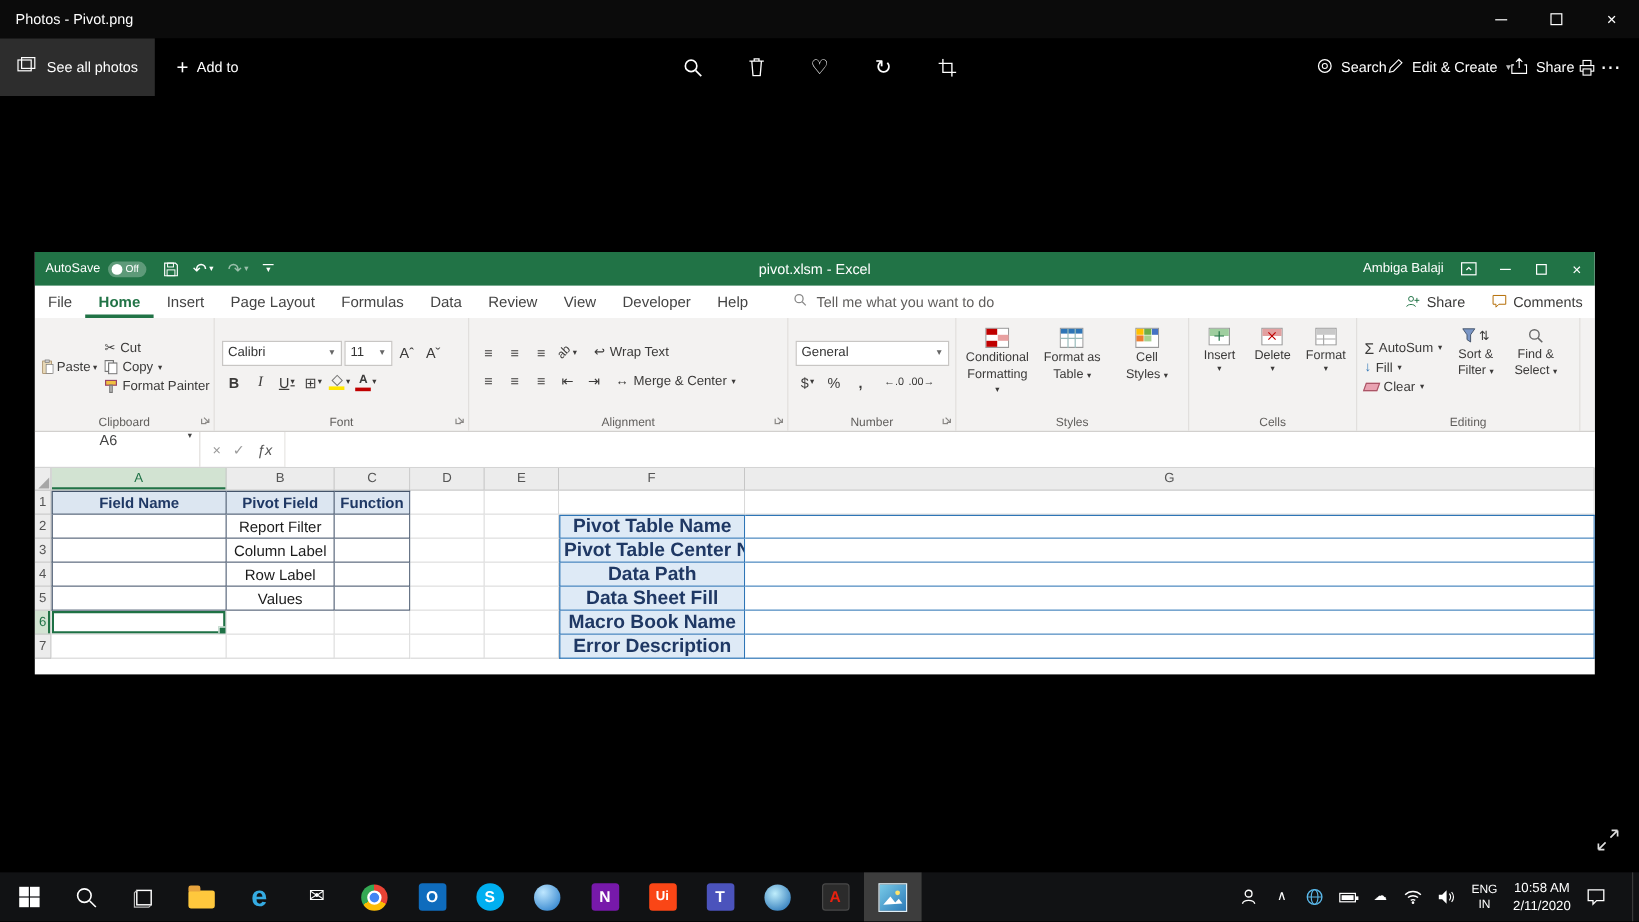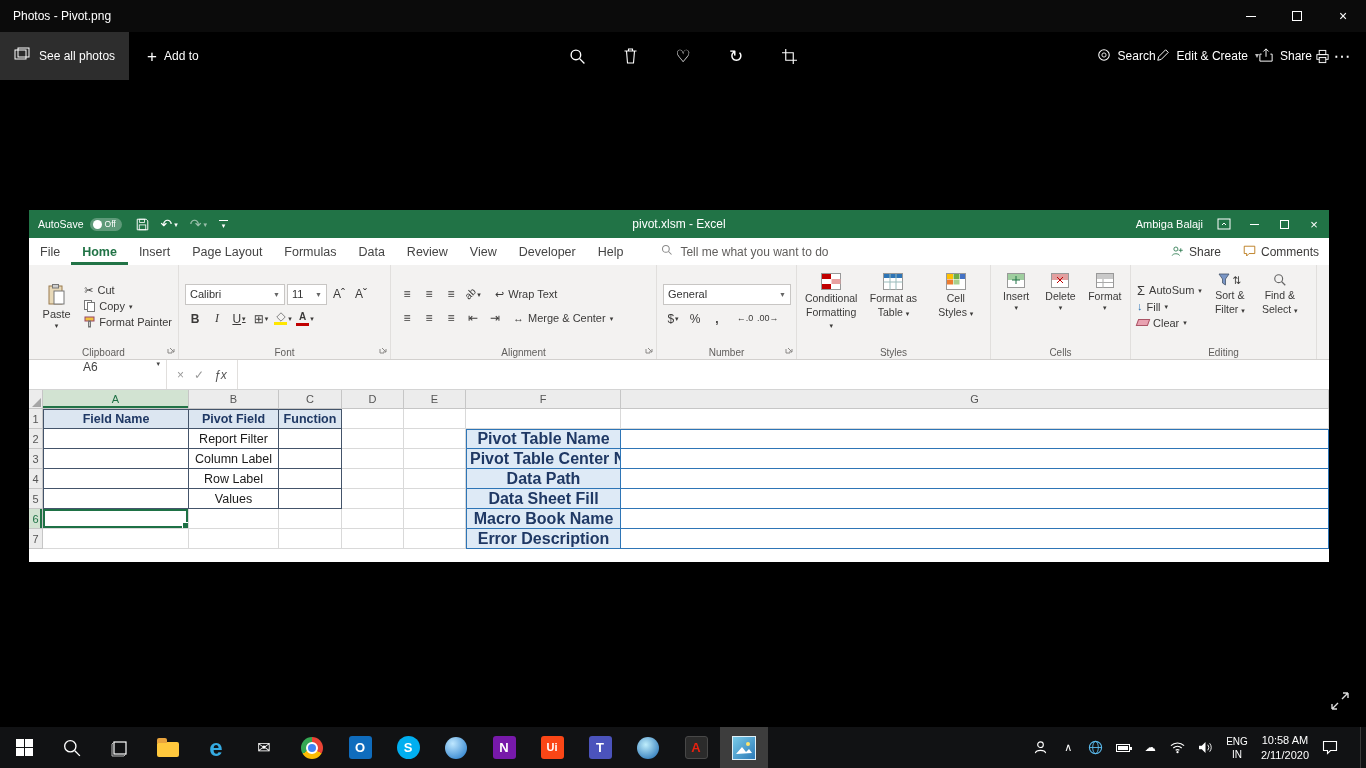--- a/index.html
+++ b/index.html
@@ -60,21 +60,21 @@
   .xtab.active { color:#217346; box-shadow:inset 0 -3px 0 #217346; font-weight:600; }
   .tellme { display:flex; align-items:center; gap:7px; margin-left:27px; color:#605e5c; font-size:12px; }
   .xl-tabs-right { margin-left:auto; display:flex; align-items:center; gap:6px; padding-right:2px; }
   .xtr-btn { display:flex; align-items:center; gap:5px; padding:3px 8px; font-size:12px; color:#3b3a39; white-space:nowrap; }
 
   
   .xl-ribbon { height:95px; background:#f3f2f1; display:flex; border-bottom:1px solid #d2d0ce; }
   .rg { position:relative; border-right:1px solid #e1dfdd; padding:4px 6px 16px; display:flex; gap:6px; }
   .rg-label { position:absolute; bottom:1px; left:0; right:0; text-align:center; font-size:10px; color:#605e5c; }
   .launch { position:absolute; right:2px; bottom:2px; color:#8a8886; }
-  .vbtn { display:flex; flex-direction:column; align-items:center; justify-content:center; gap:2px; font-size:11px; color:#3b3a39; text-align:center; }
+  .vbtn { display:flex; align-items:center; justify-content:center; gap:2px; font-size:11px; color:#3b3a39; text-align:center; }
   .hbtn { display:flex; align-items:center; gap:4px; font-size:11px; color:#3b3a39; white-space:nowrap; }
   .col-stack { display:flex; flex-direction:column; justify-content:center; gap:4px; }
   .frow { display:flex; align-items:center; gap:2px; }
   .combo { height:21px; border:1px solid #c8c6c4; background:#fff; display:flex; align-items:center; justify-content:space-between; padding:0 4px; font-size:11px; color:#333; }
   .ca { font-size:7px; color:#666; margin-left:4px; }
   .cb-family { width:100px; } .cb-size { width:40px; } .cb-num { width:128px; }
   .sbtn { min-width:20px; height:20px; display:flex; align-items:center; justify-content:center; font-size:12px; gap:1px; color:#3b3a39; }
   .bold { font-weight:700; } .ital { font-style:italic; font-family:"Liberation Serif",serif; } .unde { text-decoration:underline; }
   .colorbar { display:flex; flex-direction:column; align-items:center; line-height:1; }
   .colorbar .bar { width:13px; height:3px; margin-top:1px; }

